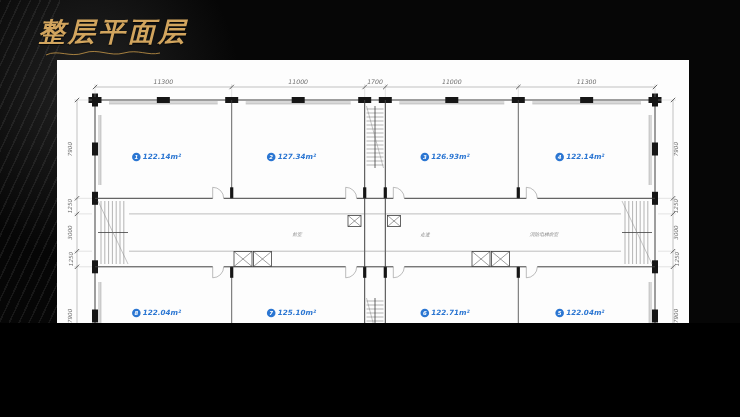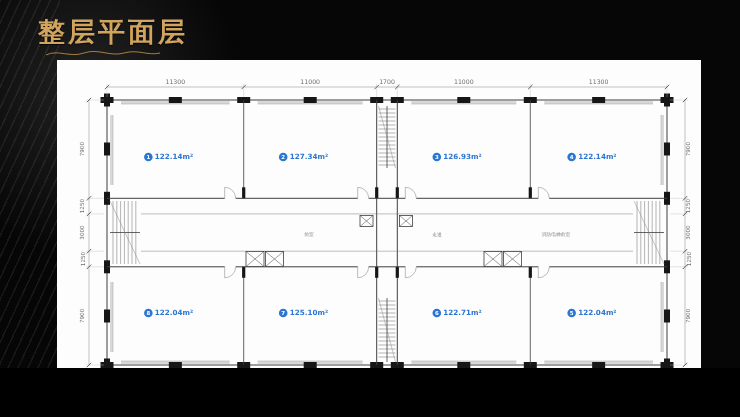--- a/index.html
+++ b/index.html
@@ -1,28 +1,28 @@
 <!DOCTYPE html>
 <html><head>
 <meta charset="utf-8">
 <style>
   html,body{margin:0;padding:0;background:#000;}
-  #stage{position:relative;width:740px;height:368px;background:#060606;overflow:hidden;
-         font-family:"Liberation Sans",sans-serif;}
+  #stage{position:relative;width:740px;height:323px;background:#060606;overflow:hidden;
+         font-family:"Liberation Sans",sans-serif;font-style:italic;}
   .bg-glow{position:absolute;left:-60px;top:-80px;width:300px;height:340px;
            background:radial-gradient(closest-side,rgba(110,110,110,0.28),rgba(0,0,0,0));pointer-events:none;}
   .bg-streaks{position:absolute;left:0;top:0;width:60px;height:417px;opacity:.75;
               background:repeating-linear-gradient(115deg,rgba(150,150,150,0.16) 0 1.5px,rgba(0,0,0,0) 1.5px 9px);}
   .title{position:absolute;left:38px;top:14px;font-family:"Liberation Serif",serif;
          font-weight:bold;font-size:27px;letter-spacing:3px;color:#d2a55e;
          text-shadow:0 1px 1px rgba(0,0,0,.7);}
   .flourish{position:absolute;left:44px;top:48px;}
   .stats{position:absolute;right:52px;top:30px;color:#ffffff;font-size:13px;letter-spacing:.5px;}
   .stats .sep{color:#9a9a9a;margin:0 9px;}
-  .plan-panel{position:absolute;left:57px;top:60px;width:632px;height:343px;background:#fdfdfd;padding-left:12px;}
+  .plan-panel{position:absolute;left:57px;top:60px;width:632px;height:343px;background:#fdfdfd;}
   #plan-svg{display:block;width:632px;height:343px;}
 </style>
 </head>
 <body>
 
 <div id="stage">
   <div class="bg-glow"></div>
   <div class="bg-streaks"></div>
 
   <div class="title">整层平面层</div>

